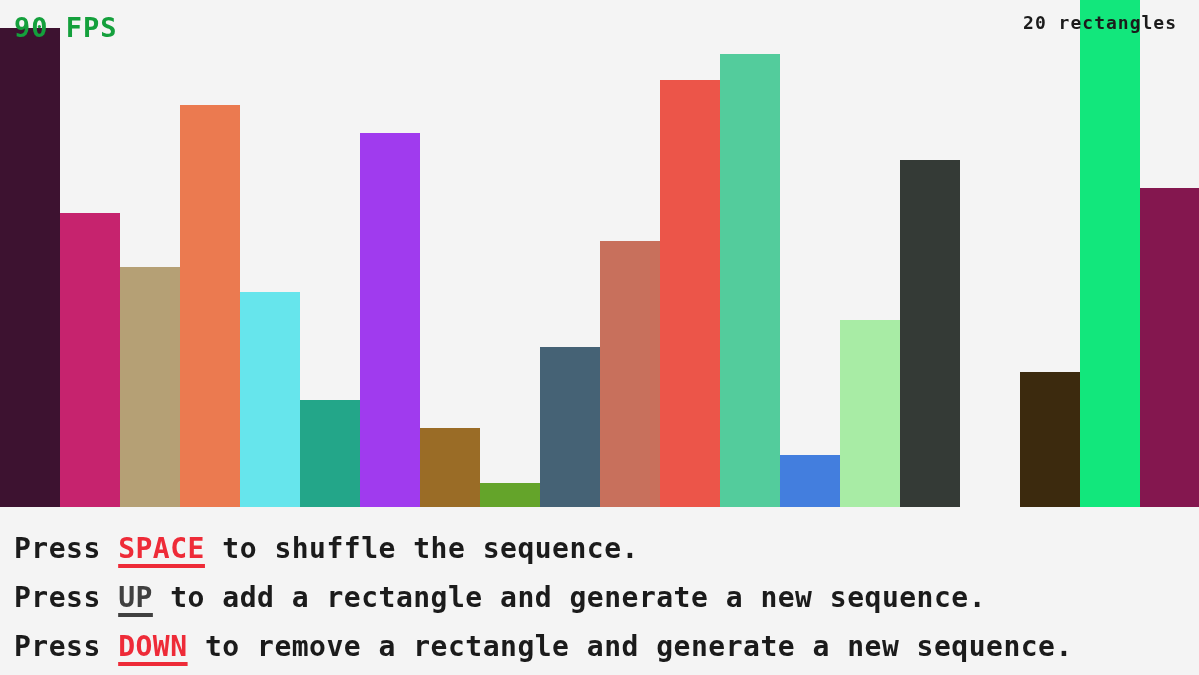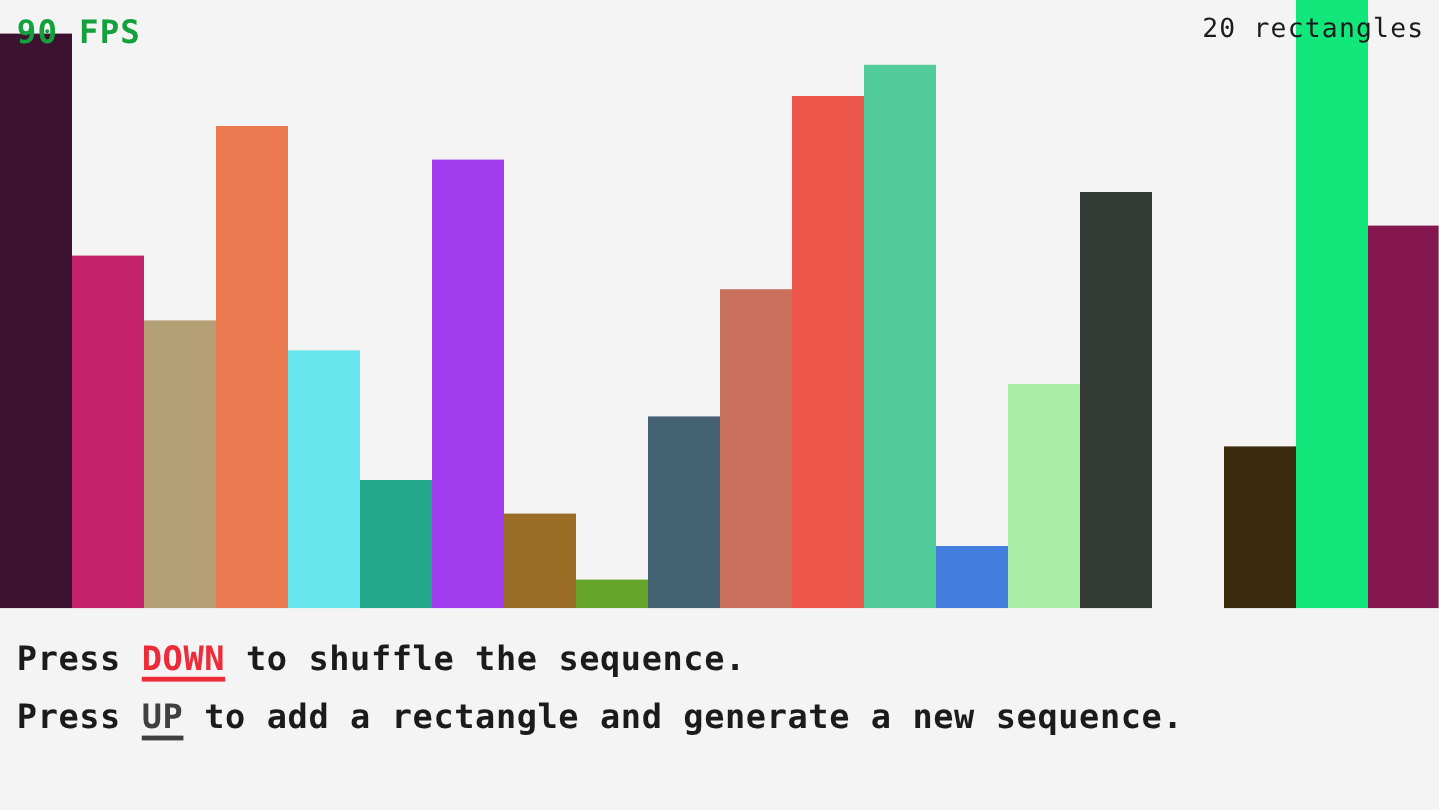--- a/index.html
+++ b/index.html
@@ -33,23 +33,23 @@
     font-size:27px;
     font-weight:bold;
     letter-spacing:1px;
     color:#14a03c;
     font-family:"DejaVu Sans Mono", monospace;
     white-space:nowrap;
     z-index:5;
   }
   #count {
     position:absolute;
-    right:12px; top:12px;
-    font-size:22px;
-    font-weight:normal;
+    right:22px; top:12px;
+    font-size:18px;
+    font-weight:bold;
     letter-spacing:1px;
     color:#1b1b1b;
     font-family:"DejaVu Sans Mono", monospace;
     white-space:nowrap;
     z-index:5;
   }
   
   #instructions {
     position:absolute;
     left:0; top:507px;
@@ -98,20 +98,23 @@
       <div class="bar" style="left: 1020px; width: 60px; height: 135px; background: rgb(60, 42, 14);"></div>
       <div class="bar" style="left: 1080px; width: 60px; height: 515px; background: rgb(18, 231, 124);"></div>
       <div class="bar" style="left: 1140px; width: 60px; height: 319px; background: rgb(132, 23, 79);"></div>
     </div>
 
   <div id="fps" style="color: rgb(20, 160, 60);">90 FPS</div>
   <div id="count" style="color: rgb(27, 27, 27);">20 rectangles</div>
 
   <div id="instructions">
     <div class="line">
-      <span>Press </span><span class="key" style="color: rgb(238, 43, 56);">DOWN</span><span> to shuffle the sequence.</span>
+      <span>Press </span><span class="key" style="color: rgb(238, 43, 56);">SPACE</span><span> to shuffle the sequence.</span>
     </div>
     <div class="line">
       <span>Press </span><span class="key" style="color: #404040;">UP</span><span> to add a rectangle and generate a new sequence.</span>
+    </div>
+    <div class="line">
+      <span>Press </span><span class="key" style="color: rgb(238, 43, 56);">DOWN</span><span> to remove a rectangle and generate a new sequence.</span>
     </div>
   </div>
 
 </div>
 
 </body></html>

